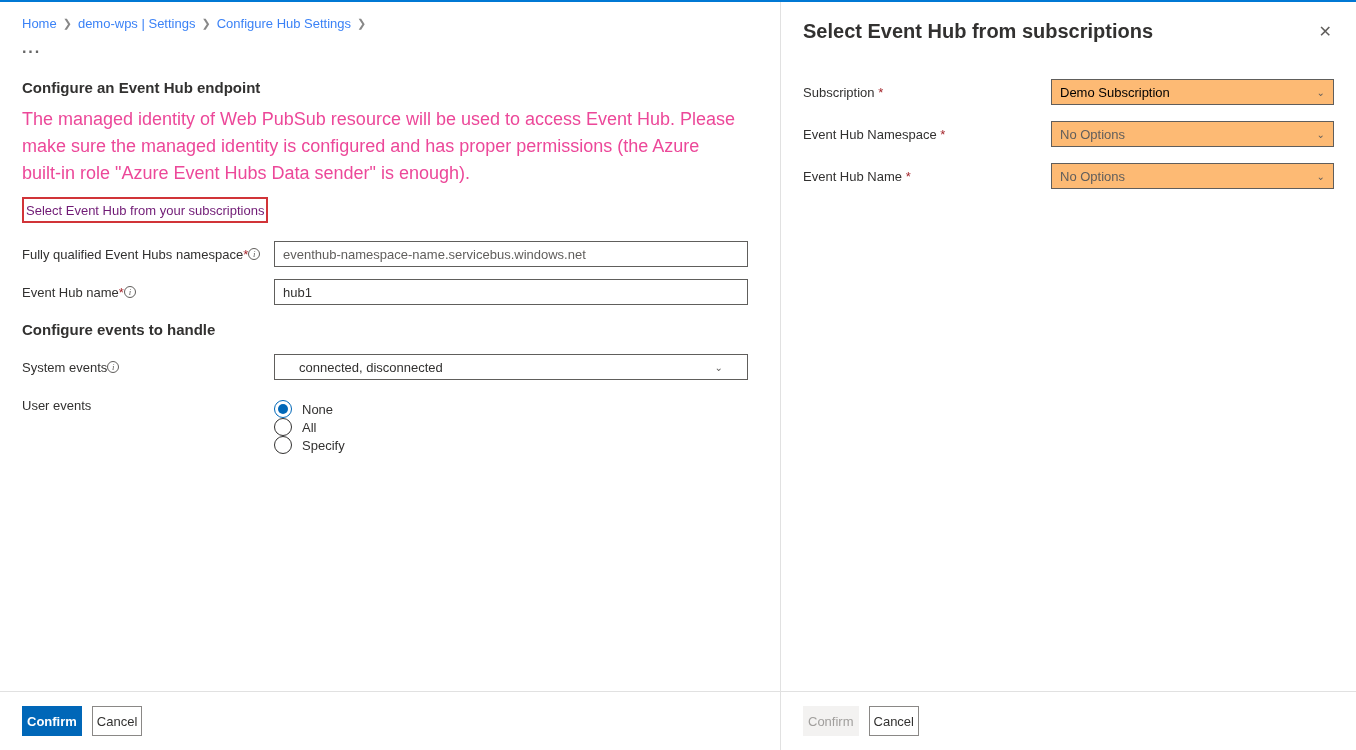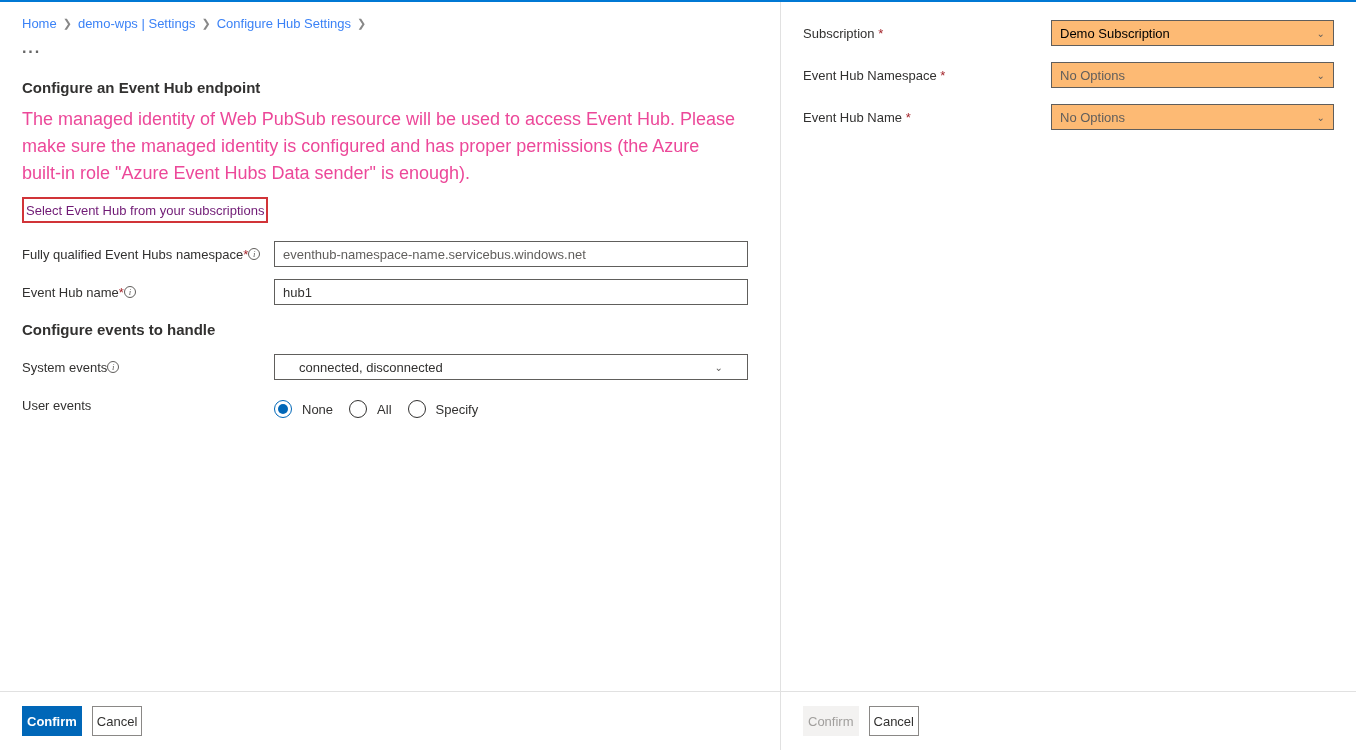--- a/index.html
+++ b/index.html
@@ -142,22 +142,22 @@
       justify-content: space-between;
       cursor: pointer;
       background:#fff;
     }
     .chev {
       font-size: 10px;
       color: #605e5c;
     }
     .radio-group{
       display:flex;
-      flex-direction:row;
-      gap:16px;
+      flex-direction:column;
+      gap:0;
       padding-top:2px;
     }
     .radio-option{
       display:flex;
       align-items:center;
       gap:10px;
       font-size:13px;
       color:#323130;
       cursor:pointer;
     }
@@ -339,20 +339,24 @@
   </div>
 
   <div class="footer-bar">
     <button class="btn btn-primary">Confirm</button>
     <button class="btn">Cancel</button>
   </div>
 </div>
 
 <div class="right-panel">
   <div class="content-scroll">
+    <div class="right-header">
+      <div class="right-title">Select Event Hub from subscriptions</div>
+      <button class="close-btn">✕</button>
+    </div>
 
     <div class="right-form-row">
       <div class="right-label">
         <span>Subscription</span> <span class="req">*</span>
       </div>
       <div class="right-select">
         <span>Demo Subscription</span>
         <span class="chev">⌄</span>
       </div>
     </div>

